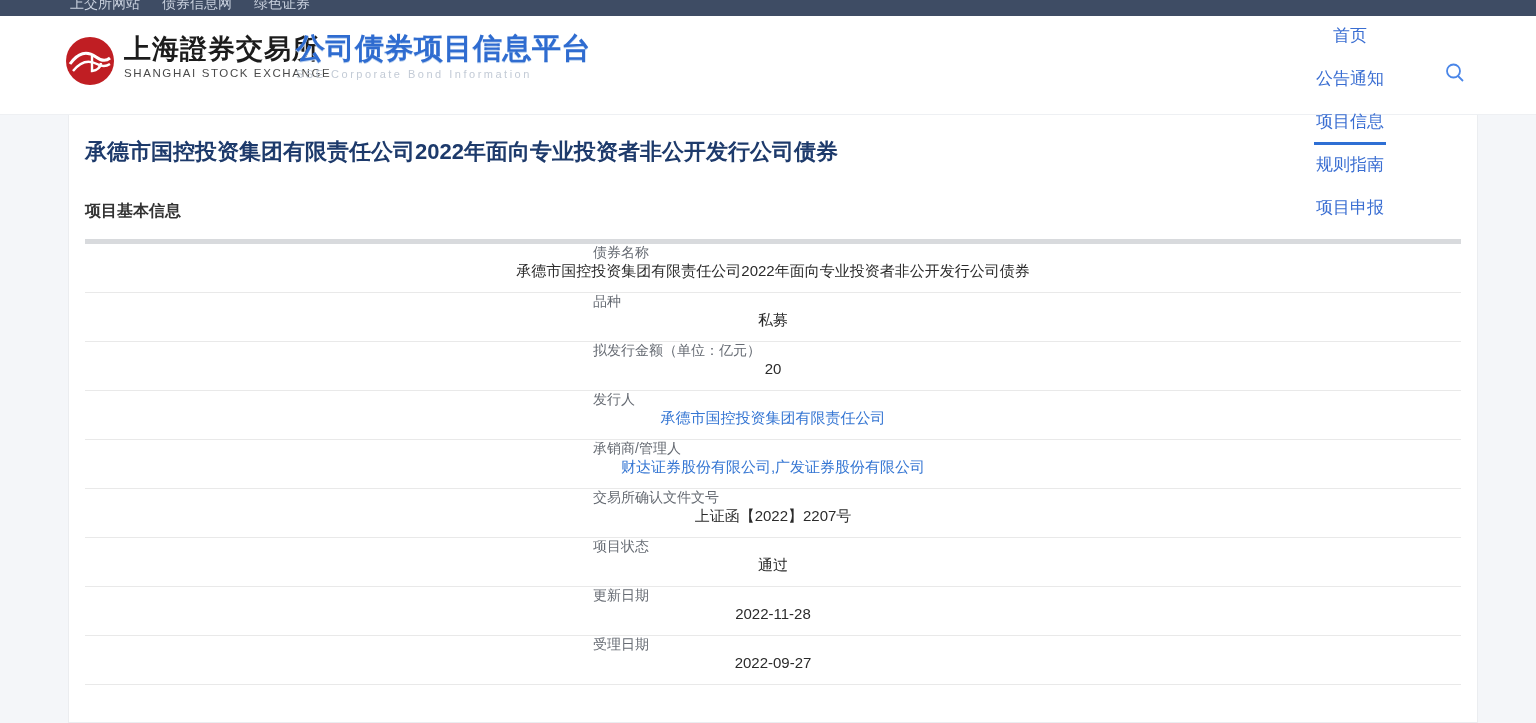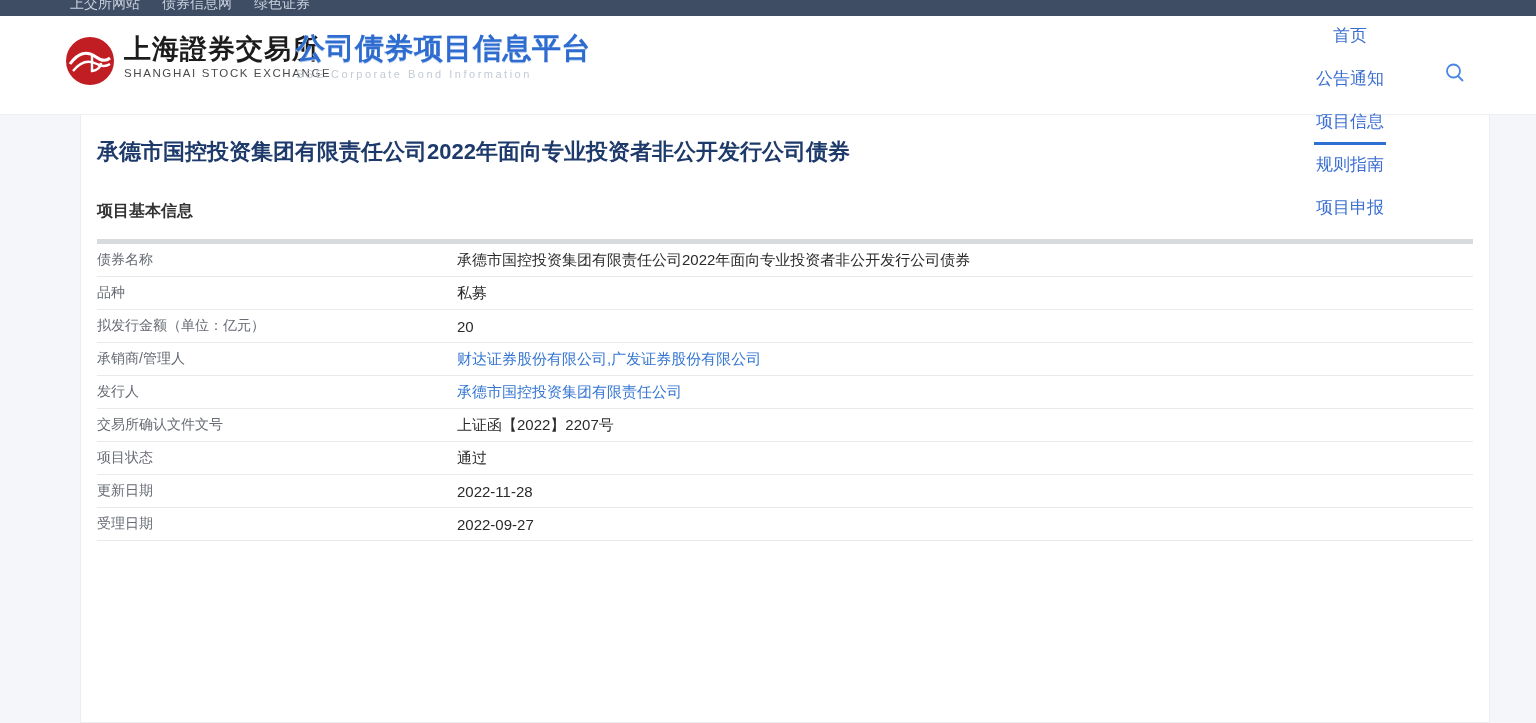--- a/index.html
+++ b/index.html
@@ -24,27 +24,27 @@
                  line-height:32px; text-shadow:0 1px 0 #bcd2ef; }
   .platform-en { font-size:11px; font-weight:normal; color:#c3cbd6; letter-spacing:2.5px; margin-top:4px; }
 
   nav { position:absolute; right:150px; top:0; height:99px; display:flex; align-items:center;flex-direction:column; }
   .nav-item { color:#3a6ed2; font-size:17px; margin-left:34px; cursor:pointer; white-space:nowrap;
               padding:8px 2px 9px; border-bottom:3px solid transparent; }
   .nav-item.active { border-bottom-color:#2e6fd4; }
   .search-btn { position:absolute; right:70px; top:46px; width:22px; height:22px; cursor:pointer; }
 
   
-  .page-bg { height:608px; background:#f4f6f9;padding-left:12px; }
+  .page-bg { height:608px; background:#f4f6f9; }
   .card { width:1410px; height:608px; margin-left:68px; background:#ffffff;
           border:1px solid #ebedf0; border-top:none; padding:0 16px; }
   .page-title { font-size:22px; font-weight:bold; color:#1d3a6b; padding-top:22px; line-height:30px; }
   .section-title { font-size:16px; font-weight:bold; color:#333333; margin-top:34px; }
   .table-toprule { height:5px; background:#d8dadd; margin-top:17px; }
-  .info-row { display:flex; align-items:center; height:33px; border-bottom:1px solid #e9e9e9; }
+  .info-row { display:flex; align-items:center; height:49px; border-bottom:1px solid #e9e9e9;flex-direction:column; }
   .row-label { width:360px; font-size:14px; color:#666b73; flex-shrink:0; }
   .row-value { font-size:15px; color:#2b2b2b; }
   .row-value.link { color:#3576d3; cursor:pointer; }
 </style>
 </head>
 <body>
 
 <div class="topbar">
   <div class="topbar-links" id="topbar-links">
       <a class="topbar-link">上交所网站</a>
@@ -97,26 +97,26 @@
         </div>
         <div class="info-row">
           <div class="row-label">品种</div>
           <div class="row-value">私募</div>
         </div>
         <div class="info-row">
           <div class="row-label">拟发行金额（单位：亿元）</div>
           <div class="row-value">20</div>
         </div>
         <div class="info-row">
+          <div class="row-label">发行人</div>
+          <div class="row-value link">承德市国控投资集团有限责任公司</div>
+        </div>
+        <div class="info-row">
           <div class="row-label">承销商/管理人</div>
           <div class="row-value link">财达证券股份有限公司,广发证券股份有限公司</div>
-        </div>
-        <div class="info-row">
-          <div class="row-label">发行人</div>
-          <div class="row-value link">承德市国控投资集团有限责任公司</div>
         </div>
         <div class="info-row">
           <div class="row-label">交易所确认文件文号</div>
           <div class="row-value">上证函【2022】2207号</div>
         </div>
         <div class="info-row">
           <div class="row-label">项目状态</div>
           <div class="row-value">通过</div>
         </div>
         <div class="info-row">

